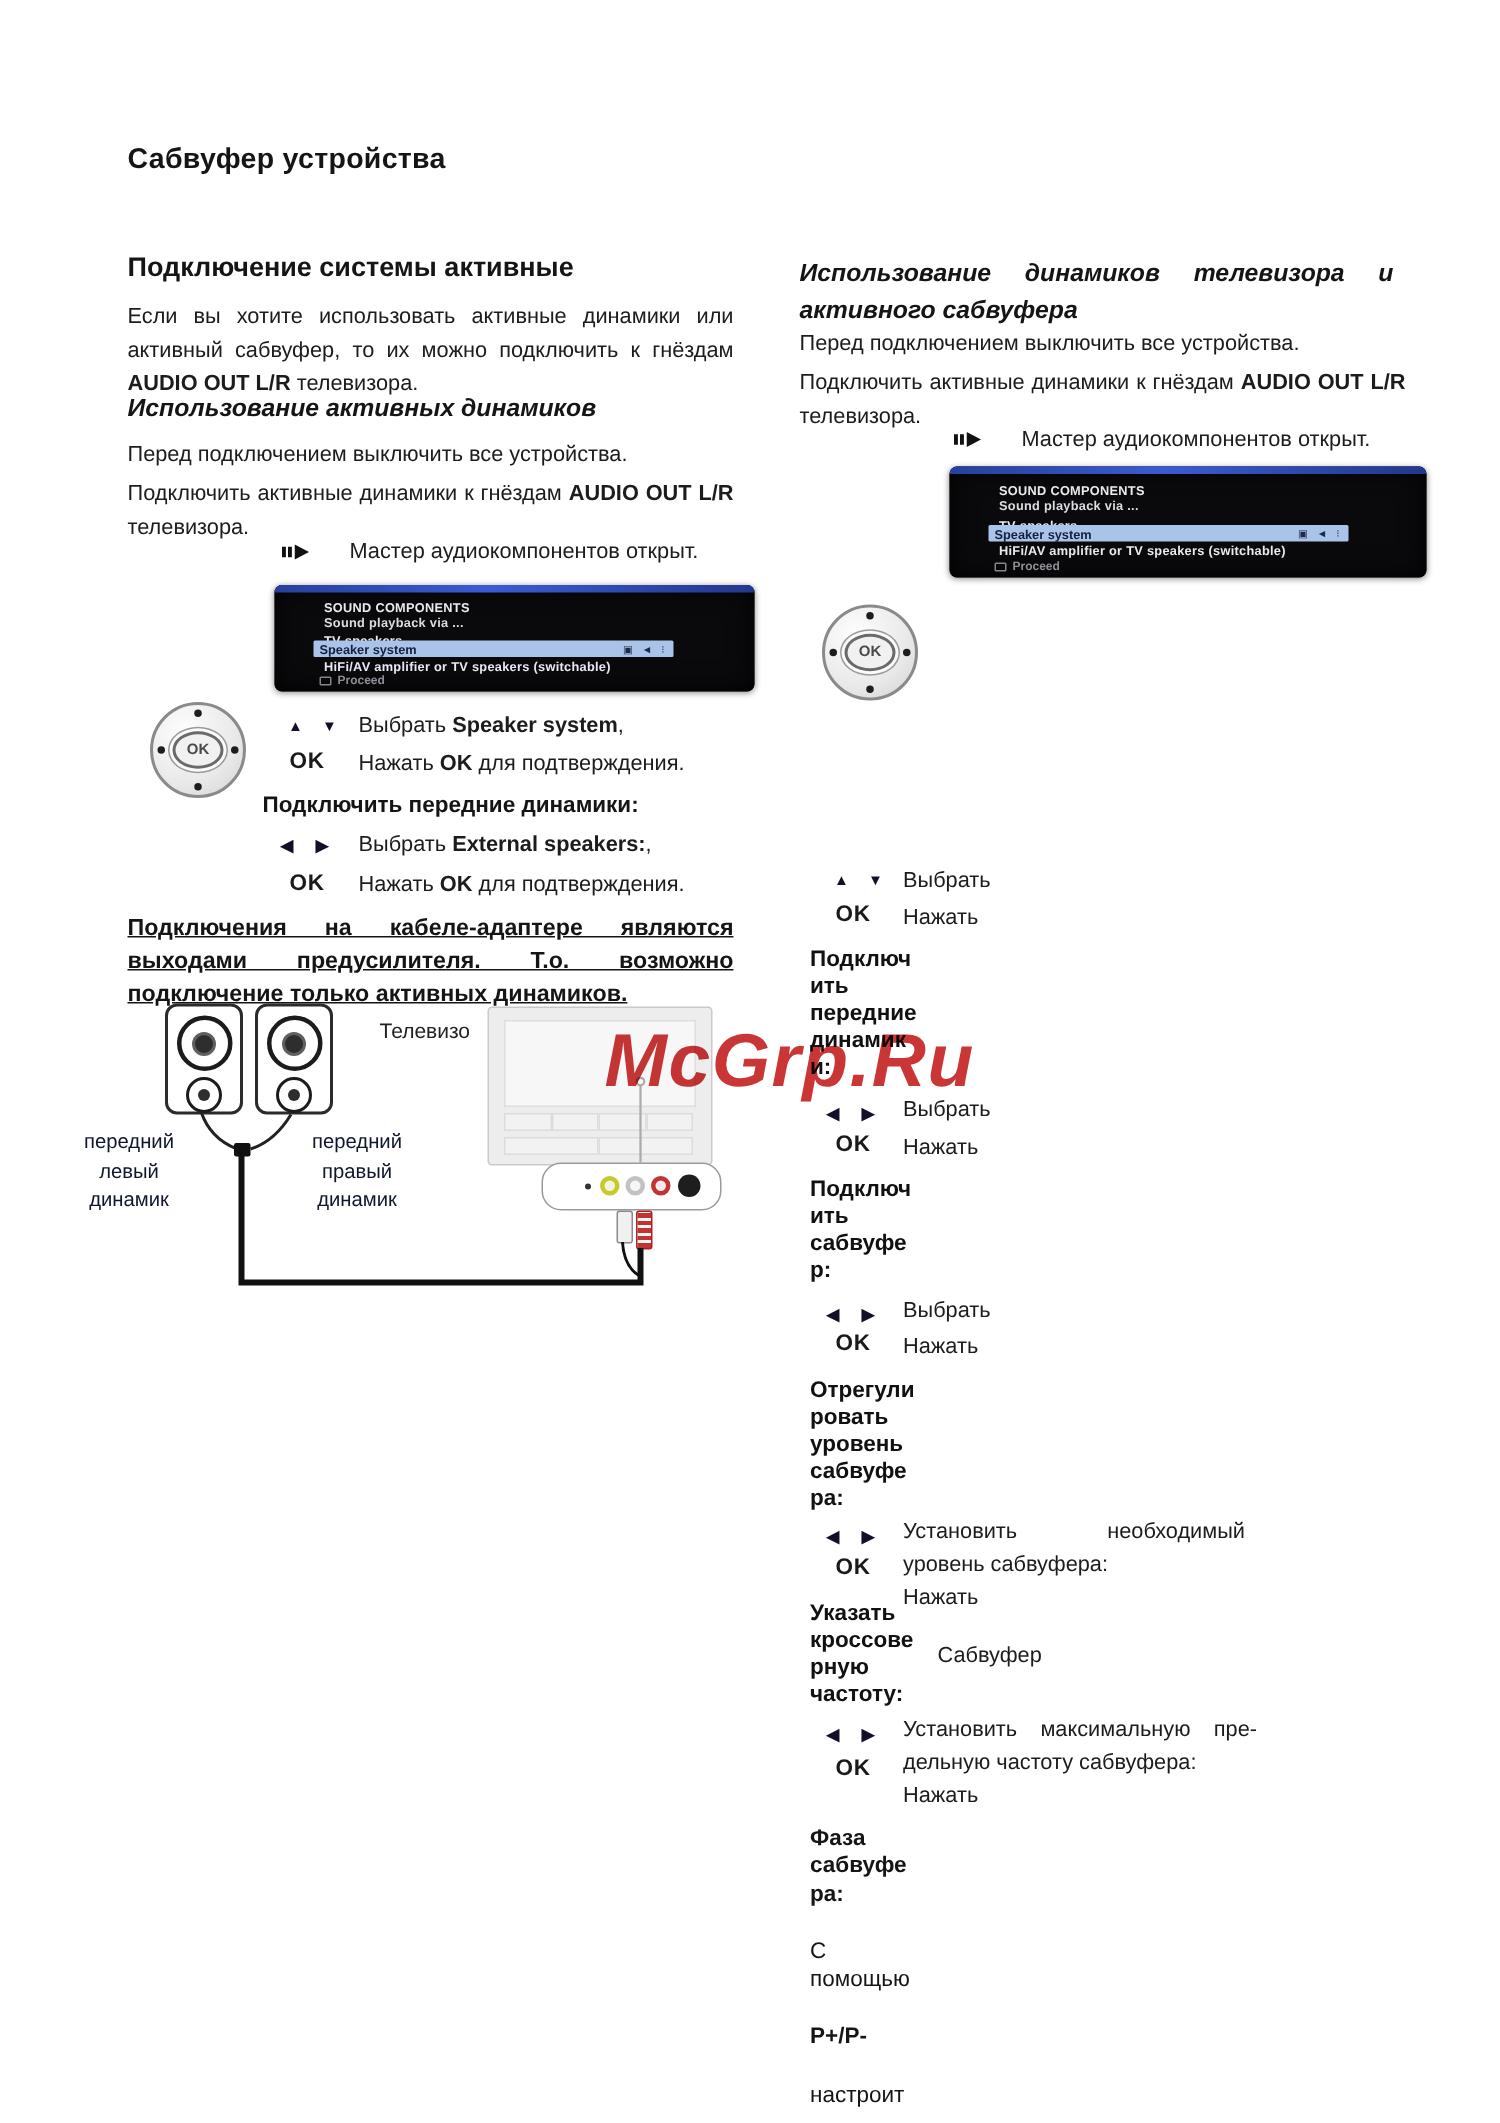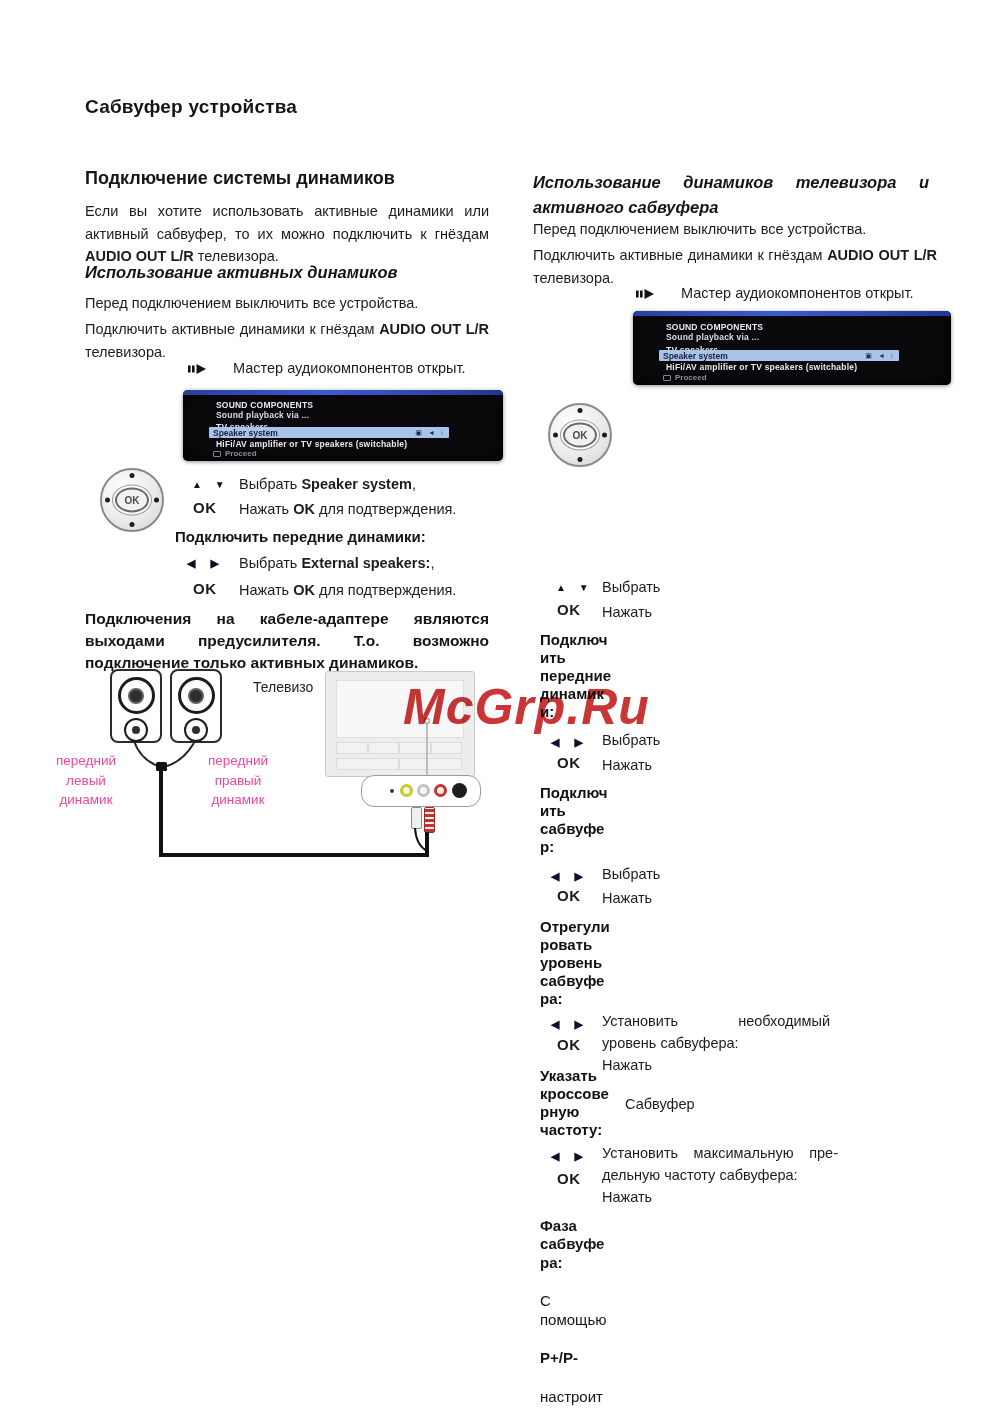--- a/index.html
+++ b/index.html
@@ -47,38 +47,38 @@
               font-size:10px;font-weight:bold;color:#4a4a4a;background:#f1f1f1;
               box-shadow:0 0 0 2px #fafafa, 0 0 0 3px #9a9a9a;}
   
   .speaker{position:absolute;width:48px;height:70px;border:2px solid #2b2b2b;border-radius:8px;background:#fff;}
   .spk-big{width:31px;height:31px;border:3px solid #1c1c1c;border-radius:50%;margin:6px auto 4px;
            display:flex;align-items:center;justify-content:center;}
   .spk-big-in{width:12px;height:12px;background:#2e2e2e;border:2px solid #606060;border-radius:50%;}
   .spk-sm{width:20px;height:20px;border:2.5px solid #1c1c1c;border-radius:50%;margin:0 auto;
           display:flex;align-items:center;justify-content:center;}
   .spk-sm-in{width:8px;height:8px;background:#2e2e2e;border-radius:50%;}
-  .spklabel{position:absolute;width:90px;text-align:center;font-size:13.5px;line-height:1.45;white-space:pre-line;color:#ec4899;}
+  .spklabel{position:absolute;width:90px;text-align:center;font-size:13.5px;line-height:1.45;white-space:pre-line;color:#0f172a;}
   .tv{position:absolute;left:270px;top:8px;width:148px;height:104px;background:#ededed;border:1px solid #c9c9c9;border-radius:3px;}
   .tvscreen{position:absolute;left:10px;top:8px;width:126px;height:56px;background:#f7f7f7;border:1px solid #dedede;}
   .tvrow{position:absolute;left:10px;width:126px;height:12px;display:flex;}
   .tvrow span{flex:1;border:1px solid #dcdcdc;background:#f2f2f2;}
   .band{position:absolute;left:306px;top:112px;width:118px;height:30px;background:#fff;border:1.5px solid #9a9a9a;border-radius:13px;}
   .jack{position:absolute;border-radius:50%;}
   .plug{position:absolute;width:9px;border:1px solid #8a8a8a;border-radius:2px;}
   .fficon{display:inline-block;vertical-align:middle;}
 </style>
 </head>
 <body>
 
 <div class="page">
 
   <div class="abs h1" style="left:85px;top:96px;">Сабвуфер устройства</div>
 
-  <div class="abs h2" style="left:85px;top:168px;">Подключение системы динамиков</div>
+  <div class="abs h2" style="left:85px;top:168px;">Подключение системы активные</div>
 
   <div class="abs h3" style="left:85px;top:263px;">Использование активных динамиков</div>
 
   <div class="abs body-t j" style="left:85px;top:200px;width:404px;"><span>Если вы хотите использовать активные динамики или активный сабвуфер, то их можно подключить к гнёздам </span><span class="b">AUDIO OUT L/R</span><span> телевизора.</span></div>
 
   <div class="abs body-t" style="left:85px;top:292px;">Перед подключением выключить все устройства.</div>
 
   <div class="abs body-t j" style="left:85px;top:318px;width:404px;"><span>Подключить активные динамики к гнёздам </span><span class="b">AUDIO OUT L/R</span><span> телевизора.</span></div>
 
   <span class="abs fficon" style="left:188px;top:361px;">
@@ -121,21 +121,21 @@
   <div class="abs steptext" style="left:239px;top:501px;"><span>Нажать </span><span class="b">OK</span><span> для подтверждения.</span></div>
 
   <div class="abs b" style="left:175px;top:528px;font-size:15px;">Подключить передние динамики:</div>
 
   <div class="abs keys" style="left:187px;top:557px;letter-spacing:6px;font-size:11px;">◀ ▶</div>
   <div class="abs steptext" style="left:239px;top:555px;"><span>Выбрать </span><span class="b">External speakers:</span><span>,</span></div>
 
   <div class="abs okkey" style="left:193px;top:580px;">OK</div>
   <div class="abs steptext" style="left:239px;top:582px;"><span>Нажать </span><span class="b">OK</span><span> для подтверждения.</span></div>
 
-  <div class="abs boldpara j" style="left:85px;top:608px;width:404px;">Подключения на кабеле-адаптере являются выходами предусилителя. Т.о. возможно подключение только активных динамиков.</div>
+  <div class="abs boldpara j" style="left:85px;top:608px;width:404px;text-decoration:underline;">Подключения на кабеле-адаптере являются выходами предусилителя. Т.о. возможно подключение только активных динамиков.</div>
 
   <div class="abs" style="left:55px;top:663px;width:450px;height:200px;">
 
     <div class="speaker" style="left:55px;top:6px;">
       <div class="spk-big">
           <div class="spk-big-in"></div>
         </div>
       <div class="spk-sm">
           <div class="spk-sm-in"></div>
         </div>

